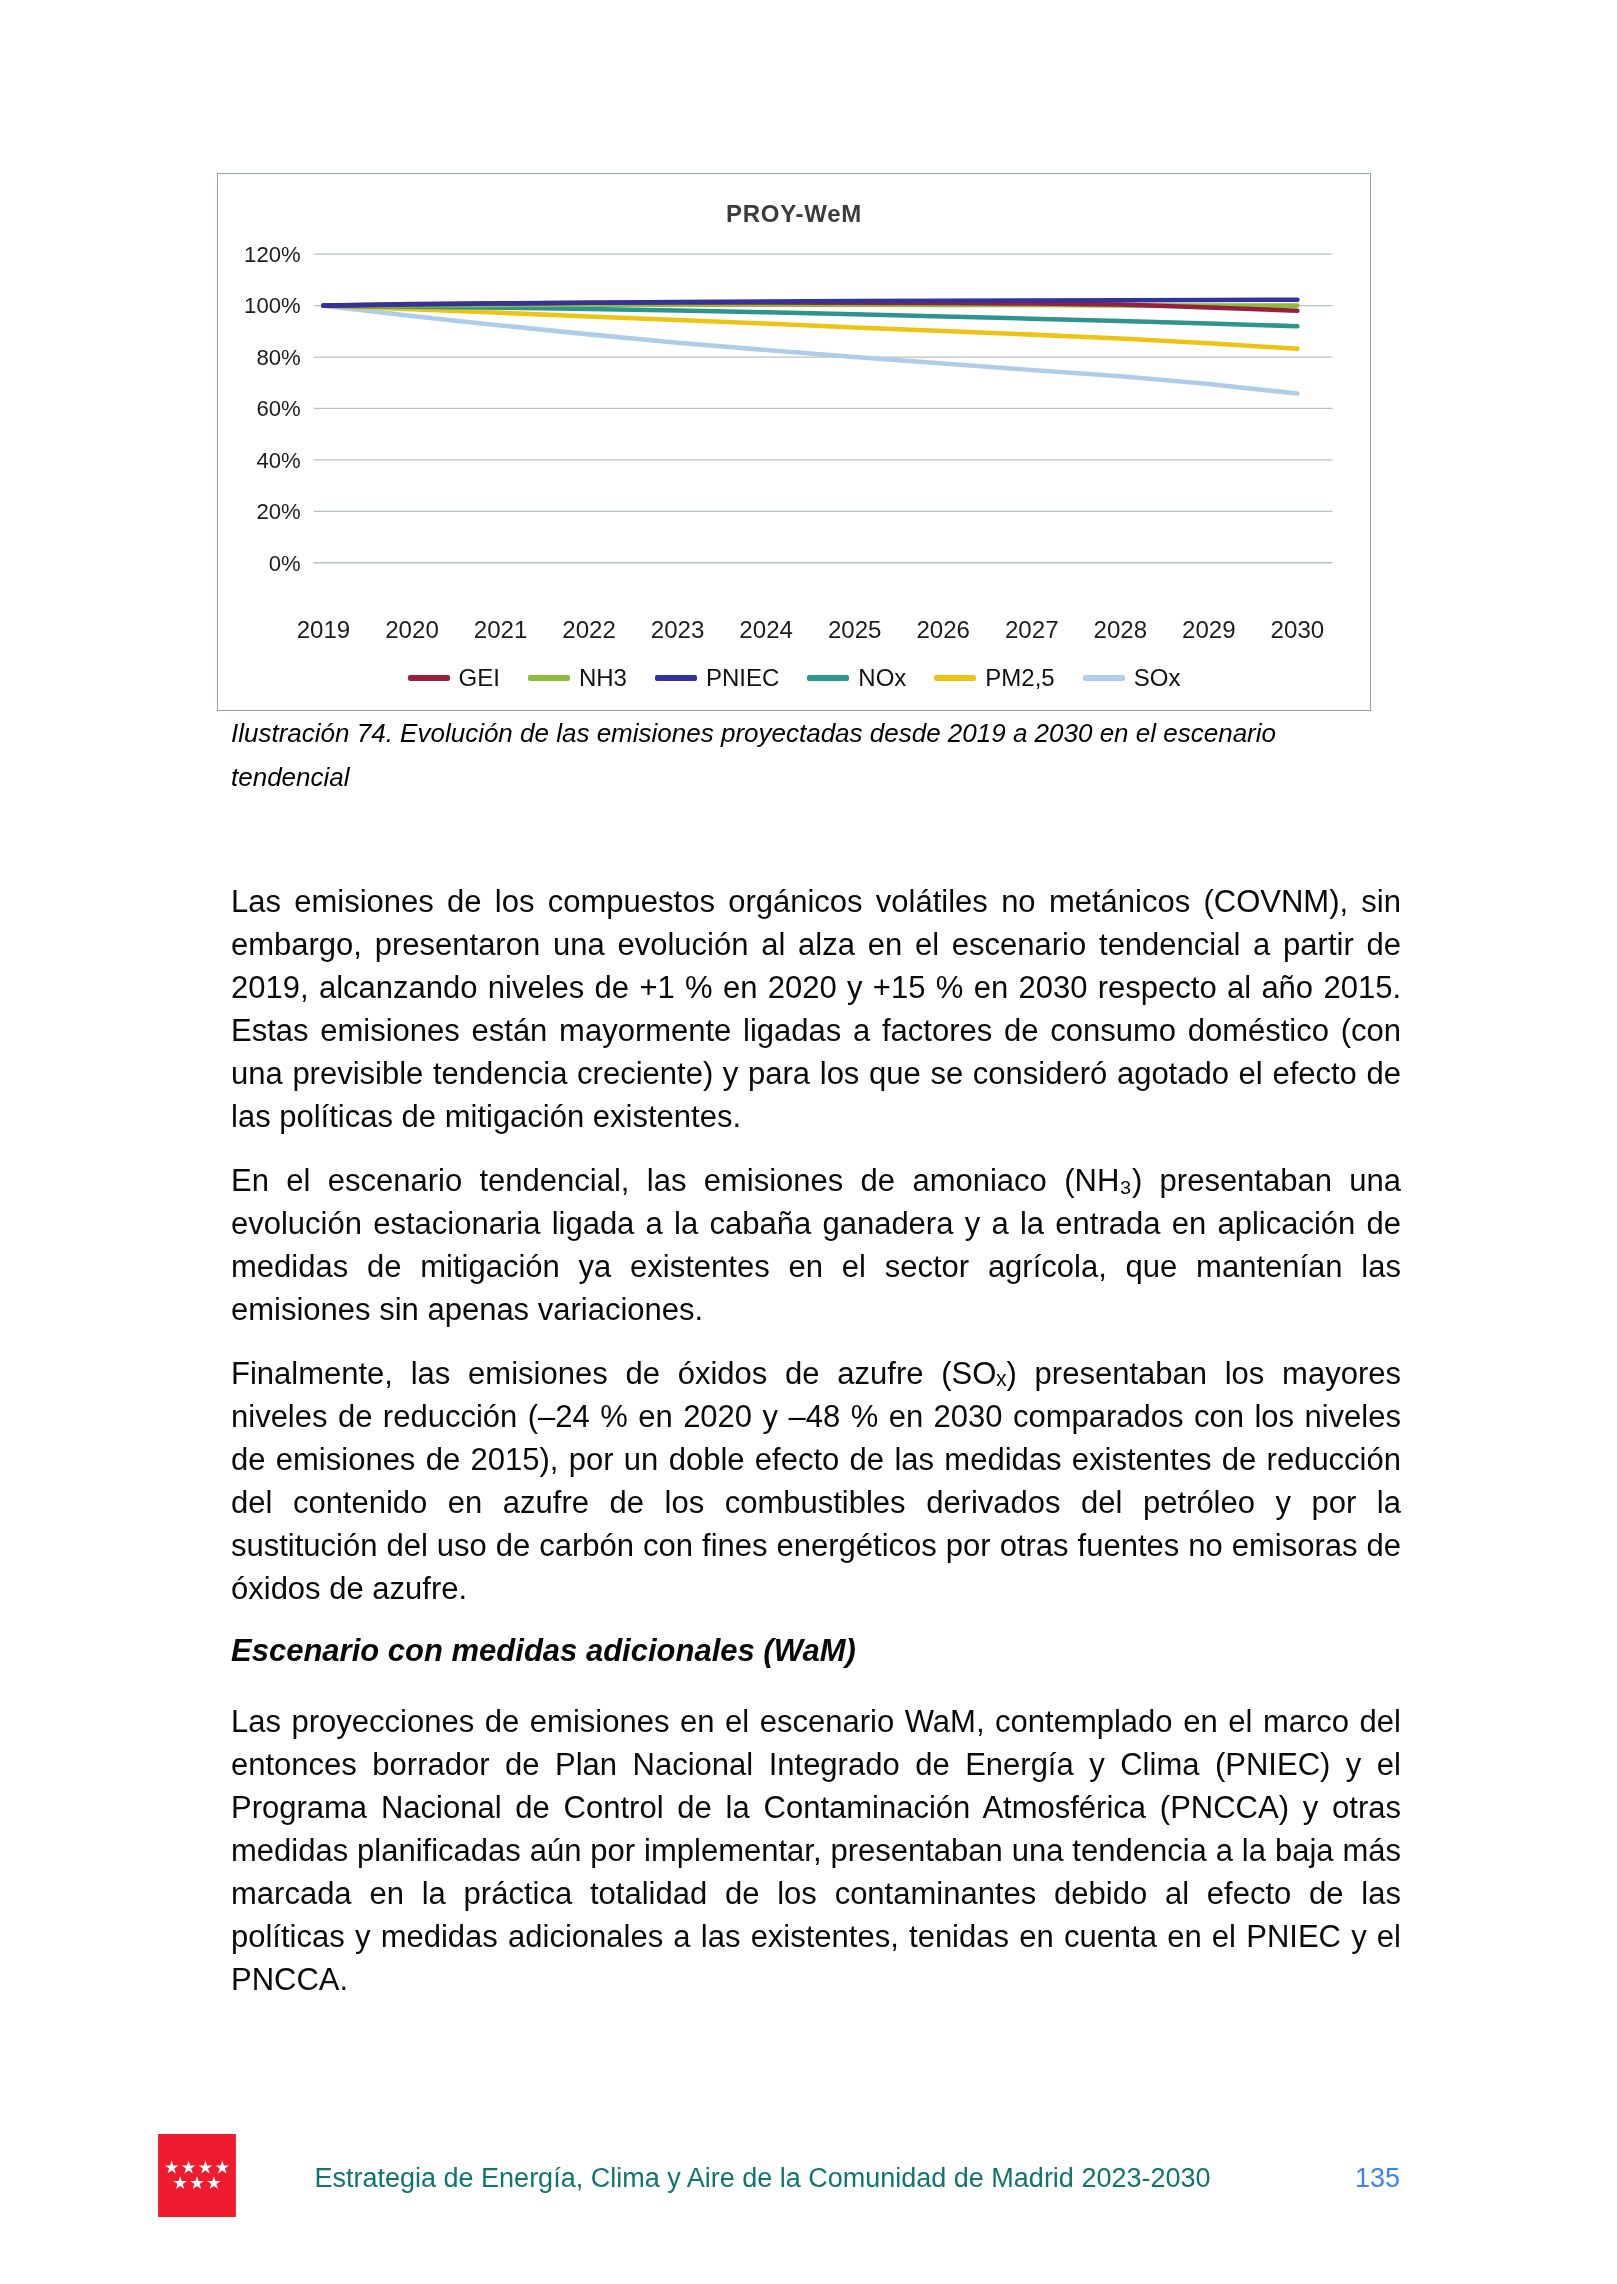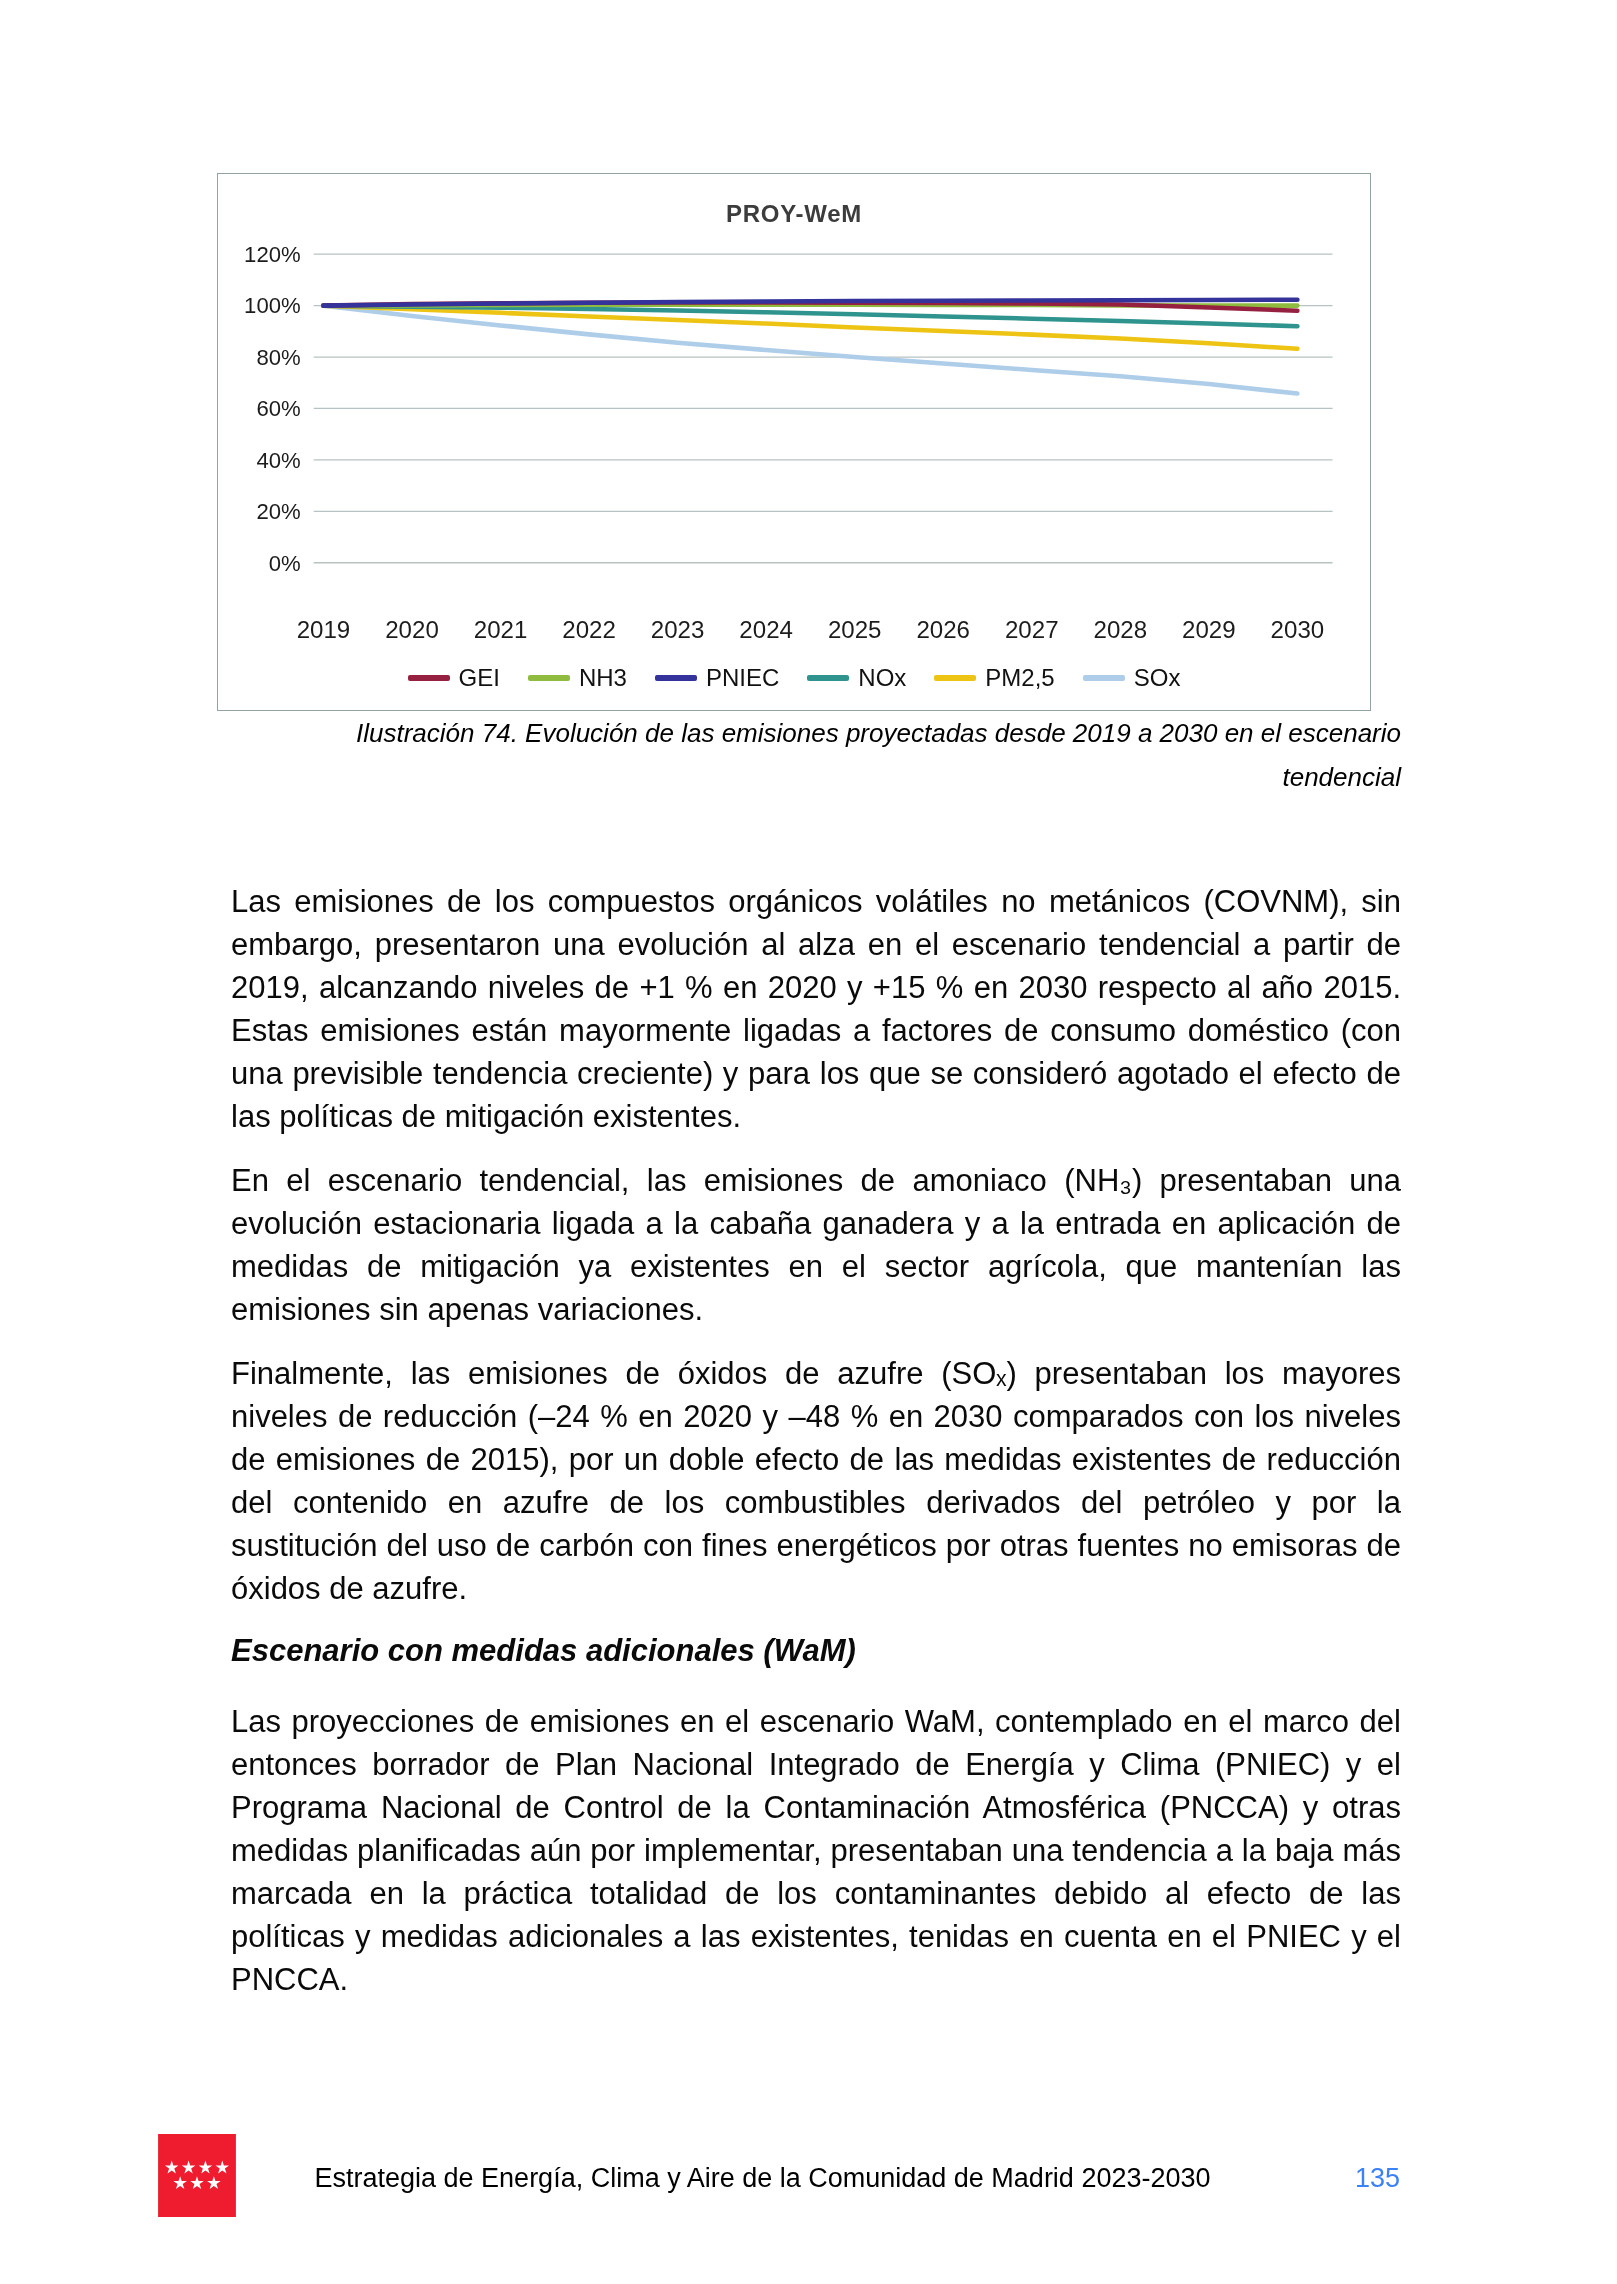--- a/index.html
+++ b/index.html
@@ -20,38 +20,38 @@
   .plot-svg text{font-family:"Liberation Sans", sans-serif;fill:#1c1c1c;}
   .legend-row{
     position:absolute;left:0;right:0;top:487px;height:34px;
     display:flex;justify-content:center;align-items:center;gap:28px;
   }
   .legend-item{display:flex;align-items:center;gap:9px;}
   .legend-dash{width:42px;height:5.2px;border-radius:2px;}
   .legend-label{font-size:24px;color:#111;}
   
   .caption{
-    position:absolute;left:231px;top:711px;width:1170px;text-align:right;
+    position:absolute;left:231px;top:711px;width:1170px;text-align:left;
     font-style:italic;font-size:26px;line-height:44px;color:#000;
   }
   
   .bodytext{
     position:absolute;left:231px;top:880px;width:1170px;
     font-size:31px;line-height:43px;text-align:justify;
   }
   .bodytext p{margin:0 0 21px 0;padding:0;}
   .section-heading{
     margin:10.4px 0 30px 0;font-size:31px;font-weight:bold;font-style:italic;line-height:39px;
     text-align:left;
   }
   
   .footer-logo{position:absolute;left:158px;top:2134px;width:78px;height:83px;}
   .footer-text{
     position:absolute;left:0;top:2163px;width:1525px;text-align:center;
-    font-size:27px;color:#000000;
+    font-size:27px;color:#0f766e;
   }
   .page-number{
     position:absolute;top:2163px;right:217px;font-size:27px;color:#3b82f6;
   }
 </style>
 </head>
 <body>
 
 <div class="chart-box">
   <svg id="plot-svg" class="plot-svg" viewBox="0 0 1768 823">

